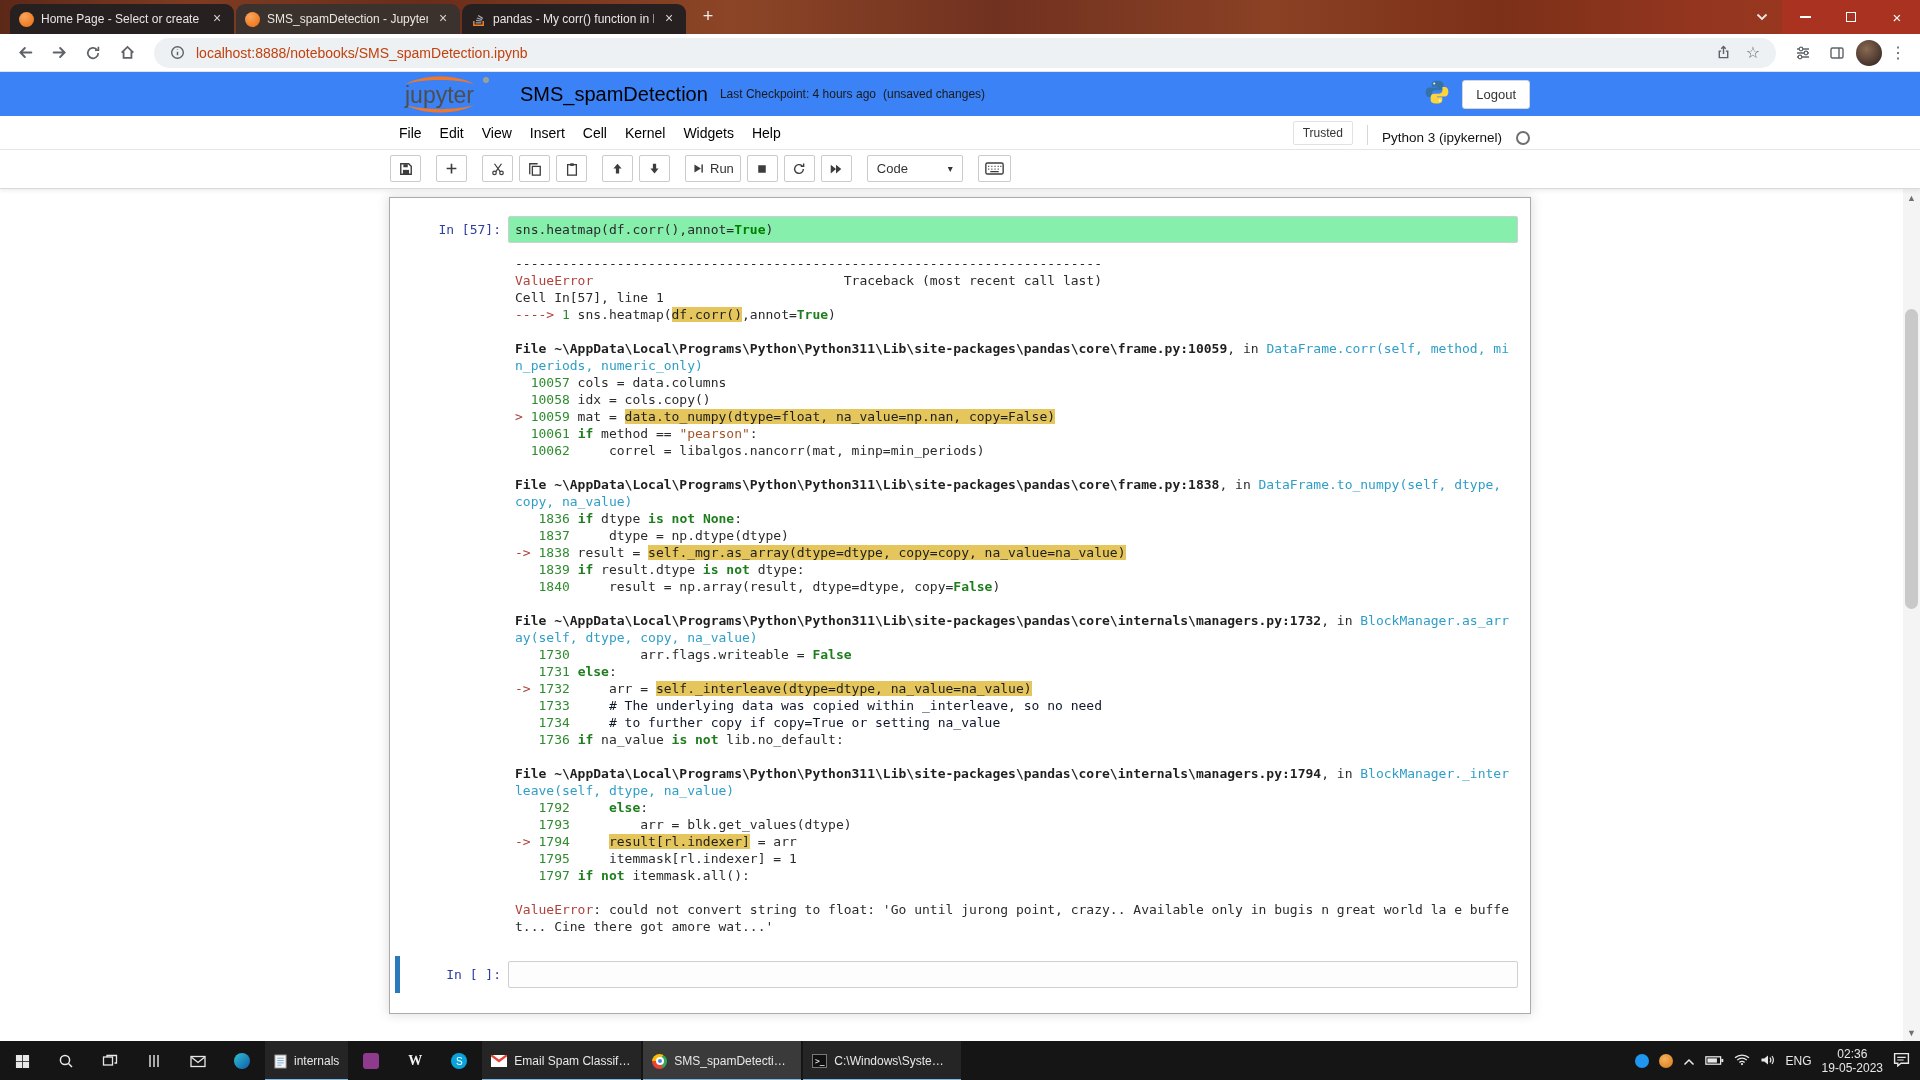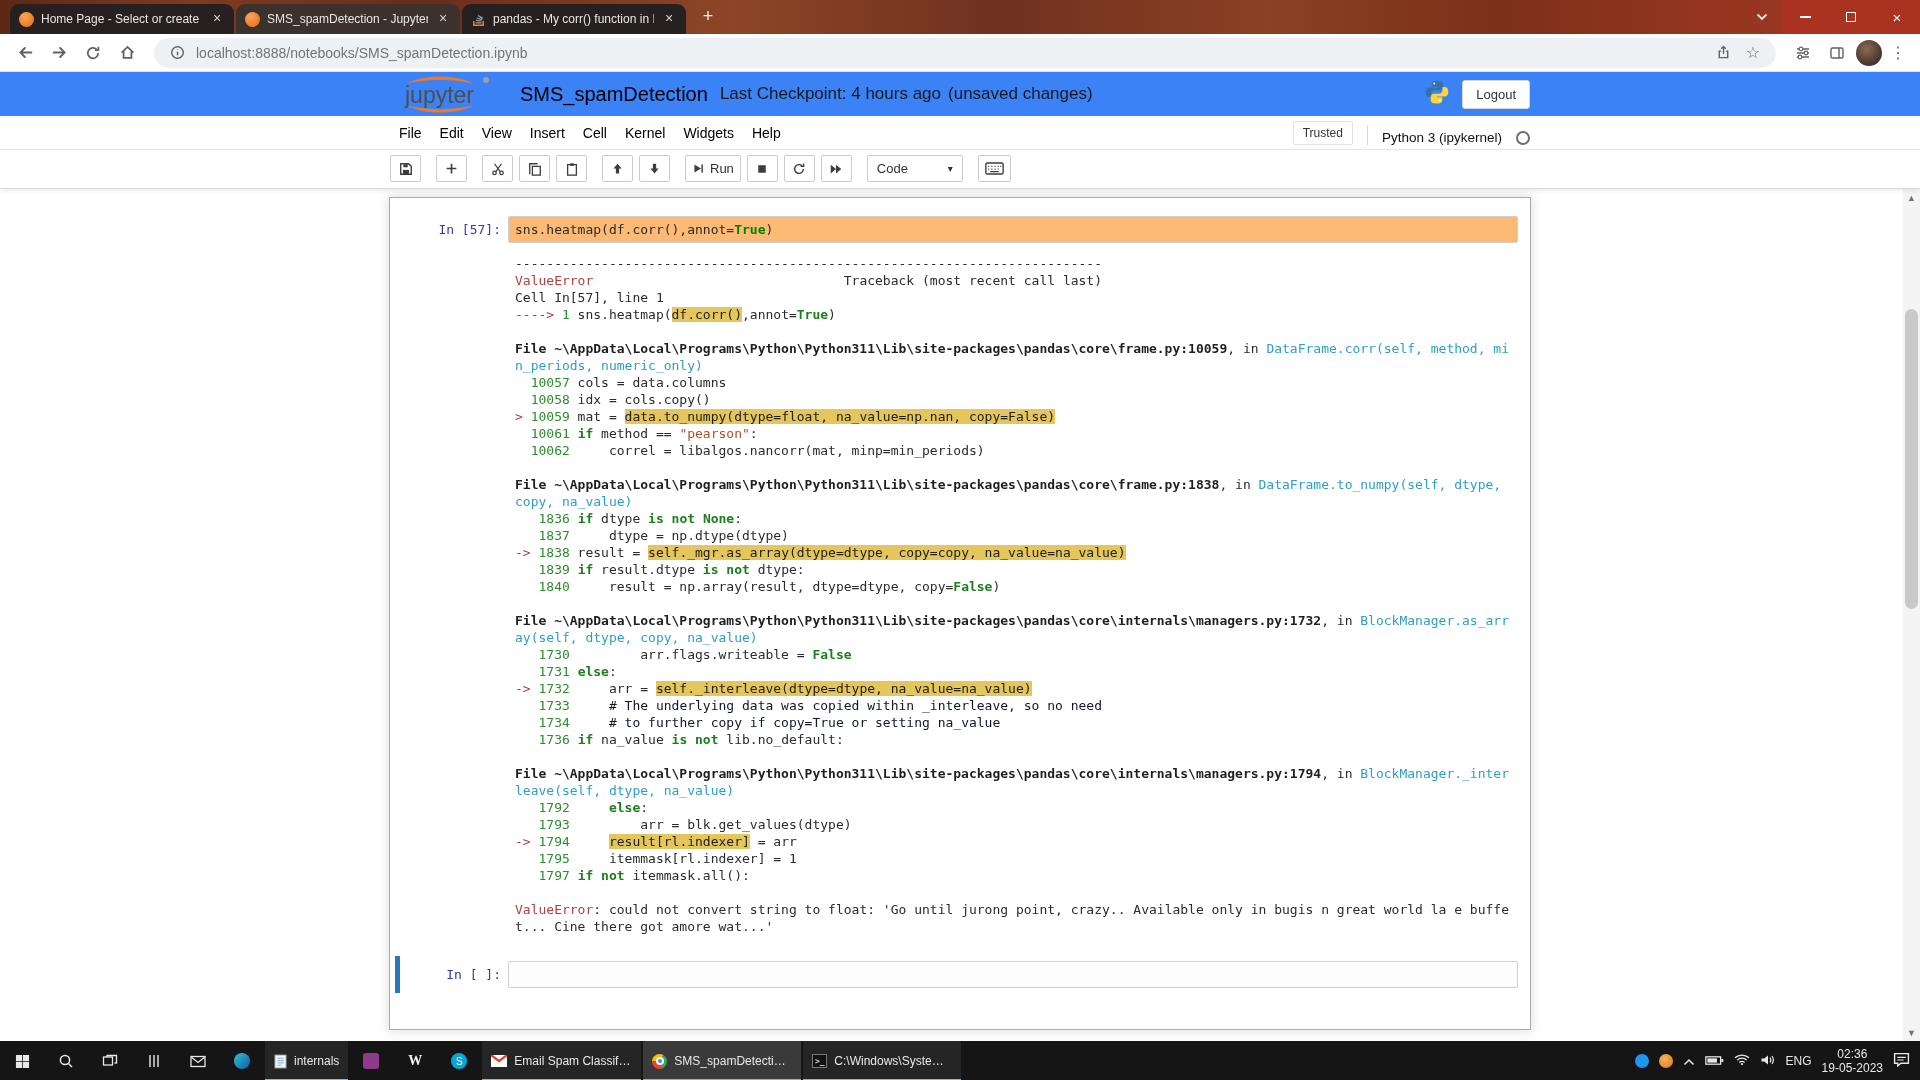--- a/index.html
+++ b/index.html
@@ -23,32 +23,32 @@
   .wc-caret{width:40px;display:flex;align-items:center;justify-content:center;}
   .wc-red{display:flex;background:#a93221;}
   .wc{width:46px;display:flex;align-items:center;justify-content:center;color:#fff;font-size:15px;}
   .min-ic{width:11px;height:2px;background:#fff;}
   .max-ic{width:10px;height:10px;border:1.5px solid #fff;}
 
   
   .addressbar{height:38px;background:#fff;border-bottom:1px solid #e3e3e3;display:flex;align-items:center;padding:0 10px;gap:4px;}
   .nav-ic{width:30px;height:30px;border-radius:50%;display:flex;align-items:center;justify-content:center;flex:0 0 auto;}
   .omnibox{flex:1;height:30px;background:#eef1f4;border-radius:15px;margin:0 8px;display:flex;align-items:center;padding:0 12px;gap:8px;overflow:hidden;}
-  .url{flex:1;font-size:14px;color:#737373;white-space:nowrap;overflow:hidden;}
+  .url{flex:1;font-size:14px;color:#c2410c;white-space:nowrap;overflow:hidden;}
   .ob-ic{display:flex;align-items:center;justify-content:center;width:22px;height:22px;flex:0 0 auto;}
   .star{font-size:16px;color:#5f6368;}
   .avatar{width:26px;height:26px;border-radius:50%;background:radial-gradient(circle at 40% 35%,#8a6a52,#41302a 75%);flex:0 0 auto;}
   .dots{font-size:16px;color:#5f6368;width:24px;text-align:center;flex:0 0 auto;}
 
   
   .jheader{height:44px;display:flex;align-items:center;background:#3b82f6;}
   .jh-inner{width:1140px;margin:0 auto;display:flex;align-items:center;height:100%;}
   .jlogo{margin-right:26px;display:flex;align-items:center;}
   .jtitle{font-size:20px;color:#000;margin-right:12px;}
-  .jcheck,.junsaved{font-size:17px;color:#1a1a1a;}
+  .jcheck,.junsaved{font-size:12px;color:#1a1a1a;}
   .junsaved{margin-left:7px;}
   .jh-right{margin-left:auto;display:flex;align-items:center;gap:12px;}
   .logout{border:1px solid #d5d5d5;background:#fff;border-radius:3px;font-size:13px;color:#333;padding:6px 13px;font-family:inherit;}
 
   
   .jmenu{border-bottom:1px solid #e7e7e7;background:#fff;}
   .jm-inner{width:1140px;margin:0 auto;height:33px;display:flex;align-items:center;font-size:14px;color:#000;}
   .mitem{padding:5px 9px;}
   .jm-right{margin-left:auto;display:flex;align-items:flex-end;gap:14px;}
   .trusted{font-size:12px;color:#333;border:1px solid #e2e2e2;padding:4px 9px;border-radius:2px;}
@@ -60,25 +60,25 @@
   .jtoolbar{padding:5px 0 6px;background:#fff;border-bottom:1px solid #d9d9d9;box-shadow:0 2px 4px rgba(0,0,0,0.07);position:relative;z-index:2;}
   .jt-inner{width:1140px;margin:0 auto;display:flex;align-items:center;}
   .tbtn{height:27px;min-width:31px;background:#fff;border:1px solid #cbcbcb;border-radius:2px;display:flex;align-items:center;justify-content:center;margin-right:6px;font-family:inherit;padding:12px 6px;}
   .gap{margin-left:9px;}
   .run-lbl{font-size:13px;color:#333;margin-left:5px;}
   .tsel{min-width:96px;justify-content:space-between;font-size:13px;color:#333;padding:0 9px;}
   .caret-dn{font-size:10px;color:#333;margin-left:8px;}
 
   
   .site{position:relative;height:852px;background:#fff;overflow:hidden;}
-  .nb{width:1142px;margin:8px auto 0;background:#fff;border:1px solid #ababab;box-shadow:0 0 10px 1px rgba(80,80,80,0.18);padding:13px 0 36px;min-height:806px;}
+  .nb{width:1142px;margin:8px auto 0;background:#fff;border:1px solid #ababab;box-shadow:0 0 10px 1px rgba(80,80,80,0.18);padding:13px 0 20px;min-height:806px;}
   .cell{position:relative;margin:0 5px;padding:5px 6px;}
   .inrow{display:flex;}
   .prompt{width:100px;margin-right:7px;text-align:right;font:13px/17px "DejaVu Sans Mono",monospace;color:#303f9f;padding-top:5px;flex:0 0 auto;}
-  .inbox{border:1px solid #cfcfcf;border-radius:2px;background:#fdba74;padding:4px 4px 4px 6px;font:13px/17px "DejaVu Sans Mono",monospace;width:calc(127.5ch + 12px);color:#000;}
+  .inbox{border:1px solid #cfcfcf;border-radius:2px;background:#86efac;padding:4px 4px 4px 6px;font:13px/17px "DejaVu Sans Mono",monospace;width:calc(127.5ch + 12px);color:#000;}
   .inbox.empty{background:#fdfdfd;height:27px;}
   .outrow{margin-left:114px;padding-top:12px;}
   .tbk{font:13px/17px "DejaVu Sans Mono",monospace;width:127.5ch;white-space:pre-wrap;word-break:break-all;color:#2b2b2b;}
   .tl{min-height:17px;}
   .cell.selected{margin-top:16px;}
   .cell.selected::before{content:"";position:absolute;left:0;top:0;bottom:0;width:5px;background:#2a7ab9;}
 
   .sg-p{color:#2b2b2b}
   .sg-b{font-weight:bold;color:#1f1f1f}
   .sg-r{color:#b0413b}

